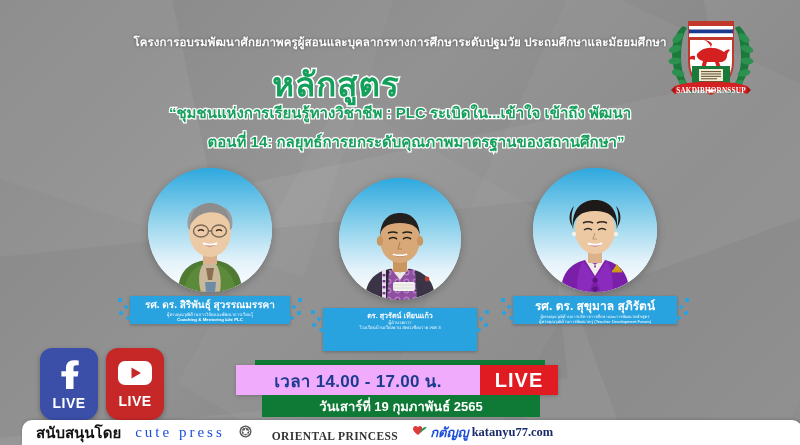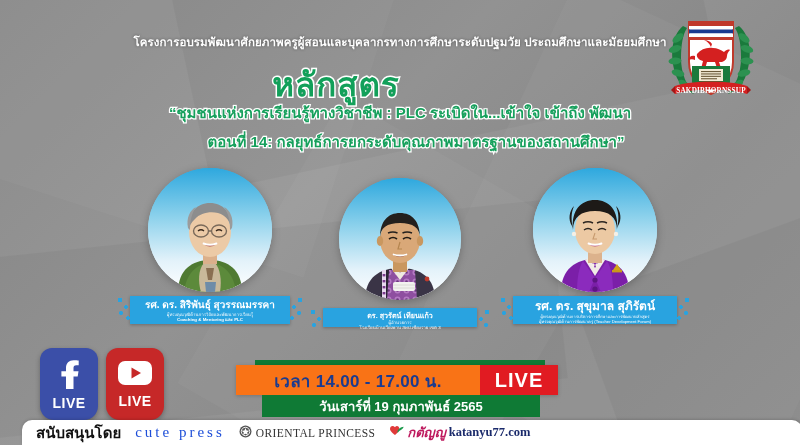--- a/index.html
+++ b/index.html
@@ -121,21 +121,21 @@
   }
 
   
   #greenbar-top {
     position:absolute; left:255px; top:360px;
     width:290px; height:9px; background:#0f7a35;
   }
   #time-row {
     position:absolute; left:236px; top:365px;
     width:322px; height:30px;
-    background:#f97316;
+    background:#f0abfc;
     display:flex; align-items:stretch;
     box-shadow:0 1px 4px rgba(0,0,0,.2);
   }
   #time-text {
     flex:1; display:flex; align-items:center; justify-content:center;
     color:#1b3b8f; font-weight:bold; font-size:17px; letter-spacing:.3px;
   }
   #live-badge {
     width:78px; background:#e11b22;
     display:flex; align-items:center; justify-content:center;
@@ -157,30 +157,30 @@
     border-radius:10px 10px 0 0;
     display:flex; align-items:center;
     padding-left:14px; gap:14px;
     box-shadow:0 -1px 3px rgba(0,0,0,.15);
   }
   .sp-by { font-size:15px; font-weight:bold; color:#111; }
   .sp-cute {
     font-family:"Liberation Serif", serif;
     font-size:15px; color:#1d4ed8; letter-spacing:3px;
   }
-  .sp-op-wrap { display:flex; align-items:center; gap:4px; }
+  .sp-op-wrap { display:flex; align-items:flex-end; gap:20px;font-weight:bold; }
   .sp-op {
     font-family:"Liberation Serif", serif;
     font-size:11.5px; color:#333; letter-spacing:.4px;
   }
   .sp-kat-wrap { display:flex; align-items:center; gap:3px; }
   .sp-kat-th {
     font-family:"Liberation Serif", serif;
     font-style:italic; font-weight:bold;
-    font-size:13px; color:#be185d;
+    font-size:13px; color:#1d4ed8;
   }
   .sp-kat-url {
     font-family:"Liberation Serif", serif;
     font-weight:bold; font-size:12.5px; color:#1a2a6b;
   }
 </style>
 </head>
 <body>
 
 <div id="bg">
@@ -352,21 +352,21 @@
 
       <path d="M49 55 Q54 53 58.5 55" stroke="#23201d" stroke-width="1.5" fill="none"></path>
       <path d="M63.5 55 Q68 53 73 55" stroke="#23201d" stroke-width="1.5" fill="none"></path>
 
       <path d="M61 64 L59 71 L63 71" stroke="#b5854f" stroke-width="1.2" fill="none"></path>
 
       <path d="M53 76 Q61 82 69 76 Q61 79 53 76 Z" fill="#8e4a3e"></path>
       <path d="M54.5 76.5 Q61 78.5 67.5 76.5" stroke="#fff" stroke-width="1.8" fill="none" stroke-linecap="round"></path>
     </svg>
   </div>
-  <div class="ribbon" style="left:-16px; top:130px; width:154px; height:19px;">
+  <div class="ribbon" style="left:-16px; top:130px; width:154px; height:43px;">
     <span class="sp-name" style="font-size:7.2px; padding-top:3px;">ดร. สุวรัตน์ เทียนแก้ว</span>
     <span class="sp-role" style="font-size:4.4px;">ผู้อำนวยการ</span>
     <span class="sp-role" style="font-size:4.4px;">โรงเรียนบ้านเวียงพาน สพป.เชียงราย เขต 3</span>
   </div>
 </div>
 
 <div class="speaker" style="left:533px; top:168px;">
   <div class="photo-wrap" style="width:124px;height:124px;">
     <svg class="portrait" viewBox="0 0 124 124">
       <defs>

